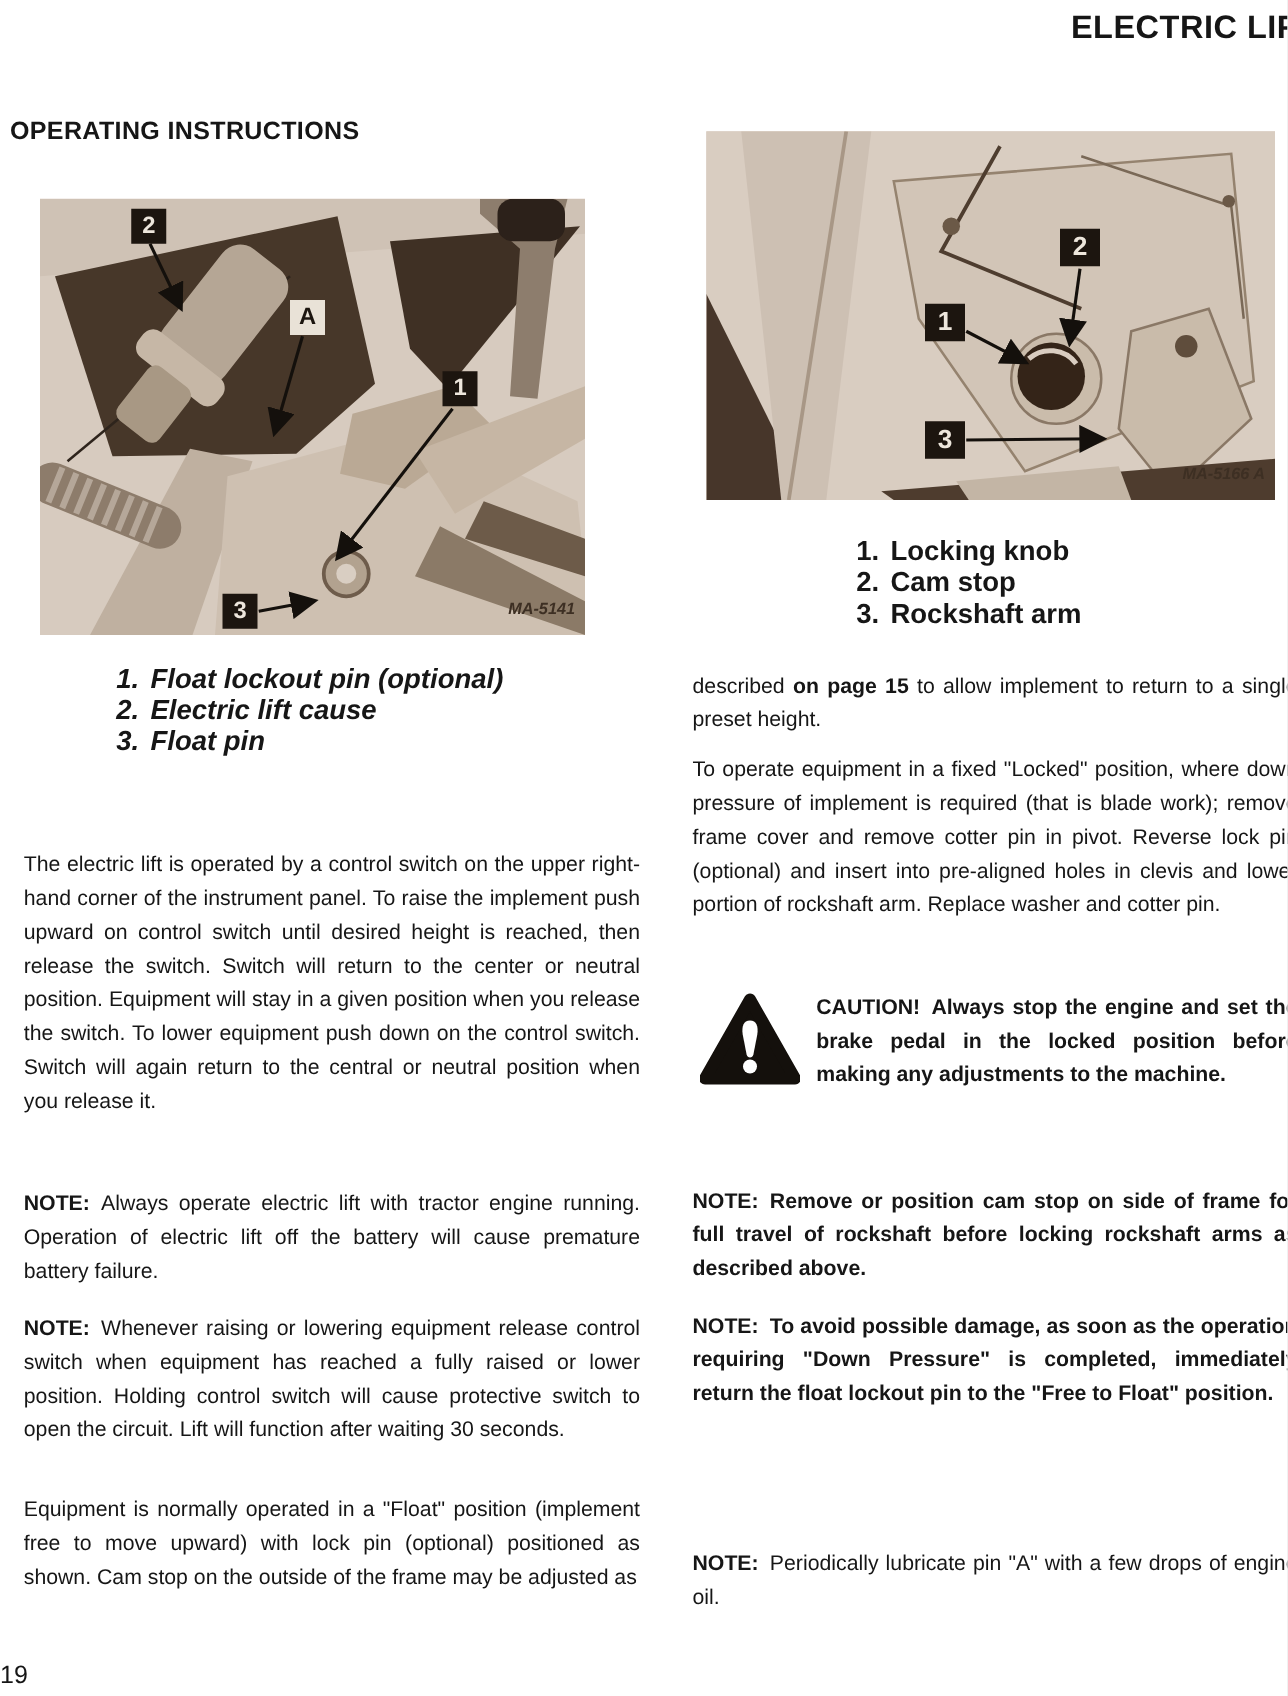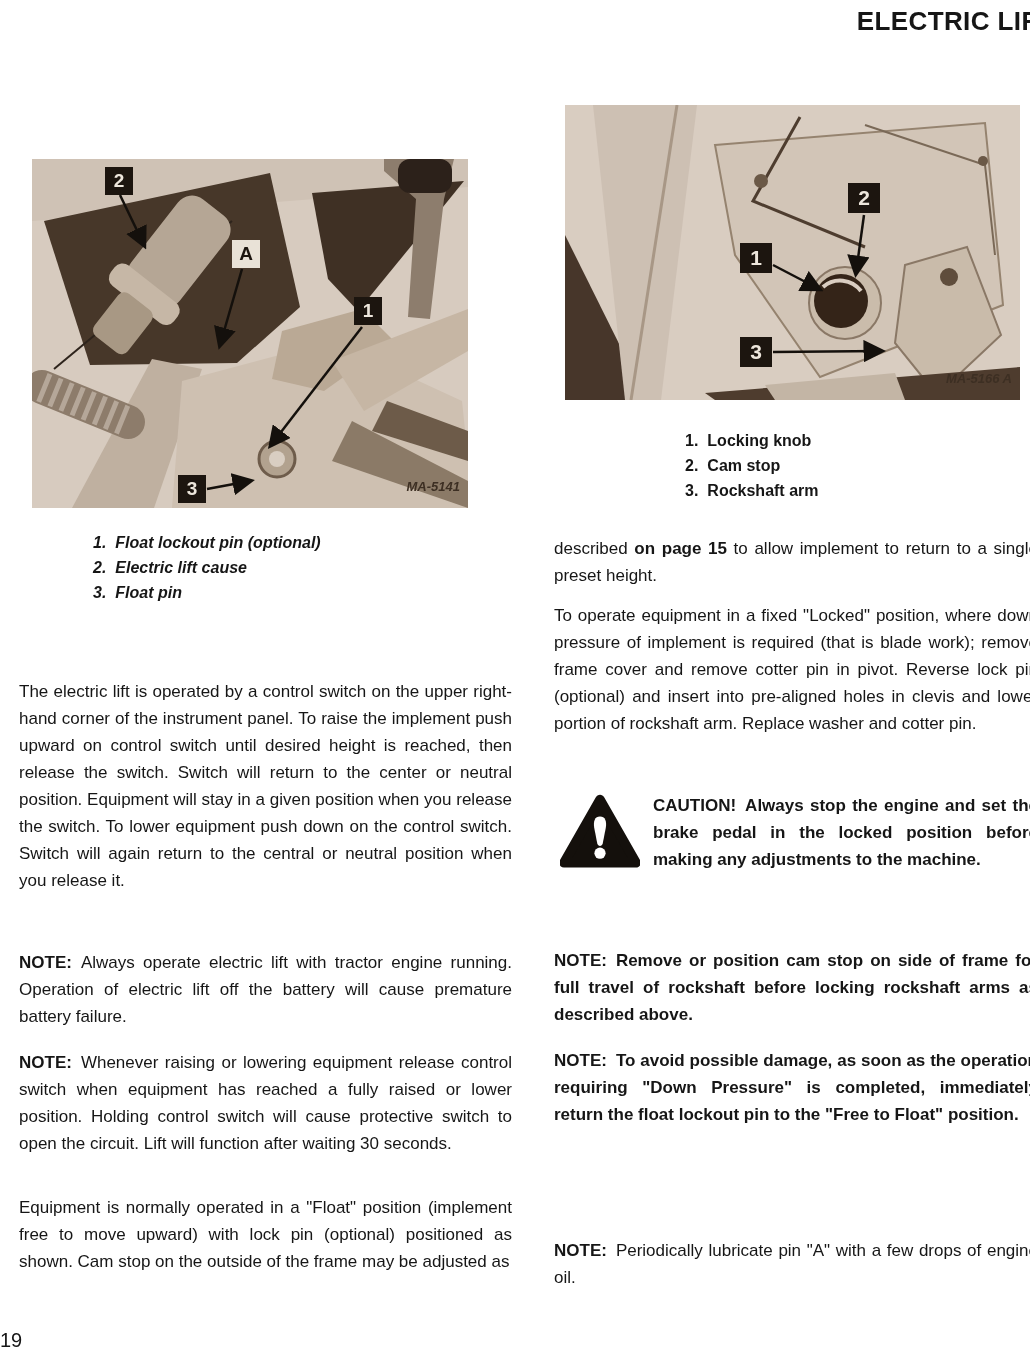--- a/index.html
+++ b/index.html
@@ -22,21 +22,21 @@
     position:absolute; display:flex; align-items:center; justify-content:center;
     background:#1c150f; color:#ede6dc; font-weight:700;
   }
   .fig-label.white{ background:#e9e2d7; color:#1c150f; }
   .fig-left .fig-label{ width:28px; height:28px; font-size:19px; }
   .fig-right .fig-label{ width:32px; height:30px; font-size:21px; }
   .photo-id{
     position:absolute; right:8px; bottom:14px;
     font-size:13px; font-weight:700; font-style:italic; color:#3d2f23;
   }
-  .caption{ position:absolute; font-size:16px; font-weight:700; line-height:25px; white-space:nowrap; }
+  .caption{ position:absolute; font-size:22px; font-weight:700; line-height:25px; white-space:nowrap; }
   .cap-num{ margin-right:9px; }
   .body{
     position:absolute; margin:16px; font-size:17px; line-height:27px;
     text-align:justify; text-align-last:left;
   }
   .col-l{ left:3px;  width:493px; }
   .col-r{ left:538px; width:484px; }
   .b{ font-weight:700; }
   .note-label{ font-weight:700; margin-right:9px; }
   .caution{ font-weight:700; }
@@ -47,20 +47,21 @@
     position:absolute; left:0; top:1329px; width:1030px; text-align:left;
     font-size:20px;
   }
 </style>
 </head>
 <body>
 
 <div class="page">
 
   <div class="page-title">ELECTRIC LIFT</div>
+  <div class="section-heading">OPERATING INSTRUCTIONS</div>
 
   <div class="figure fig-left" style="left:32px; top:159px; width:436px; height:349px;">
     <svg width="436" height="349" viewBox="0 0 436 349">
       <rect width="436" height="349" fill="#d7cbbf"></rect>
       <polygon points="0,0 436,0 436,28 0,62" fill="#cfc2b5"></polygon>
       <polygon points="12,62 238,14 268,148 205,204 58,206" fill="#473729"></polygon>
       <polygon points="280,34 432,22 398,64 326,152 296,120" fill="#3f3024"></polygon>
       <polygon points="352,12 384,40 376,158 398,160 412,40 422,0 352,0" fill="#8d7d6d"></polygon>
       <rect x="366" y="0" width="54" height="34" rx="12" fill="#2c211a"></rect>
       <line x1="200" y1="62" x2="22" y2="210" stroke="#2e241c" stroke-width="2"></line>

